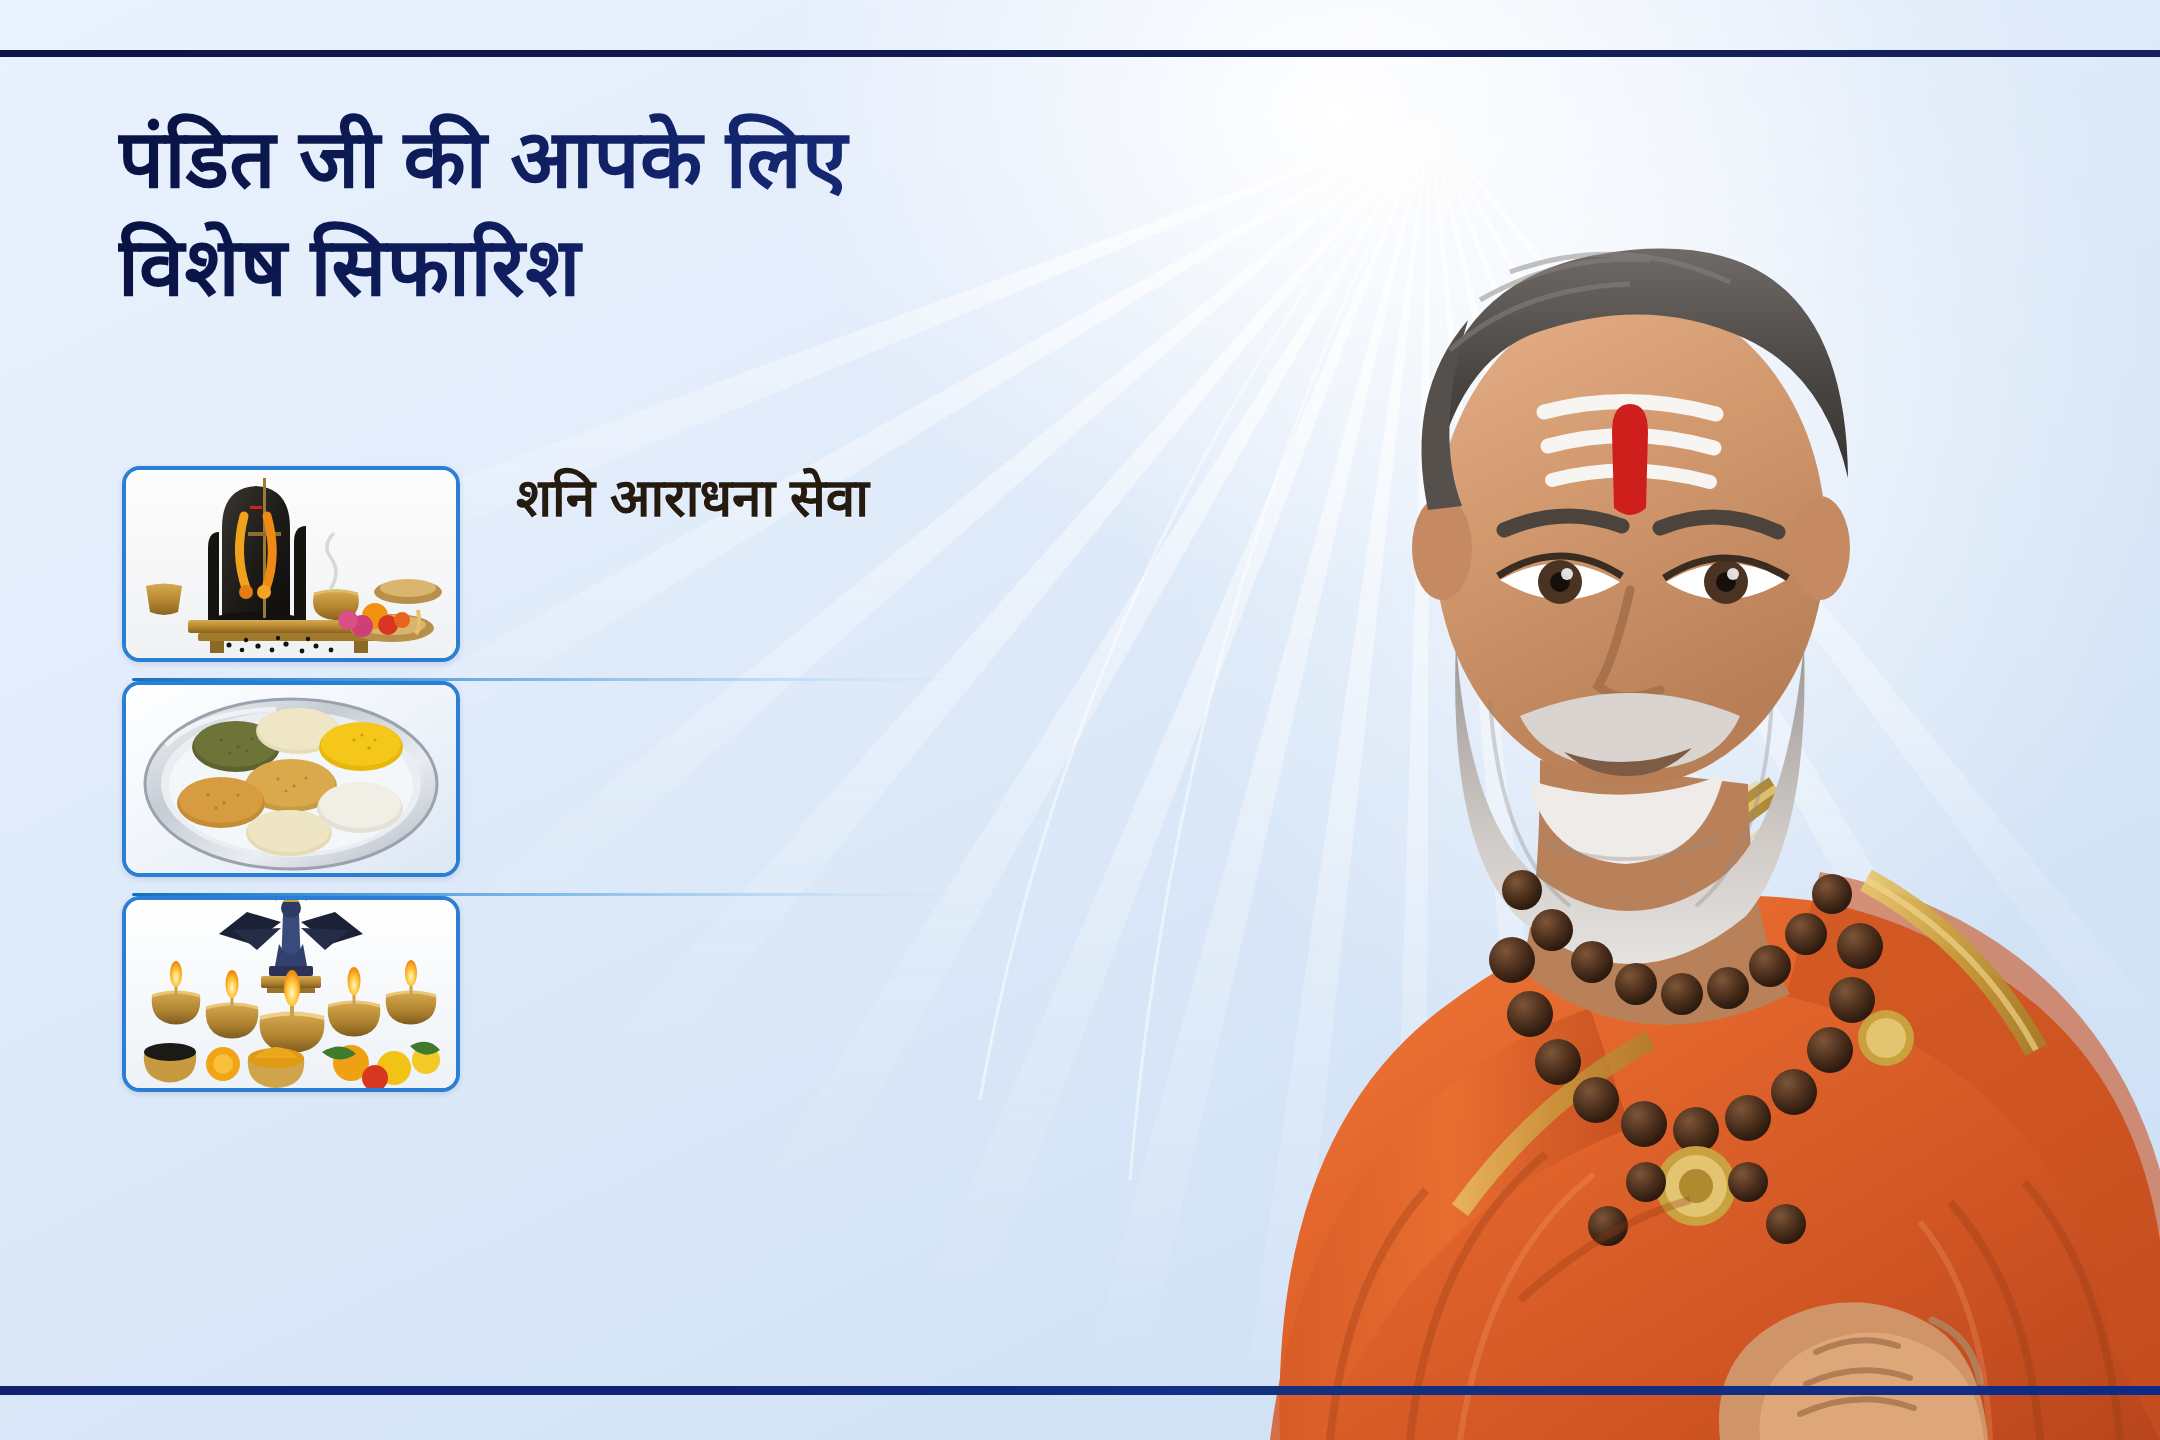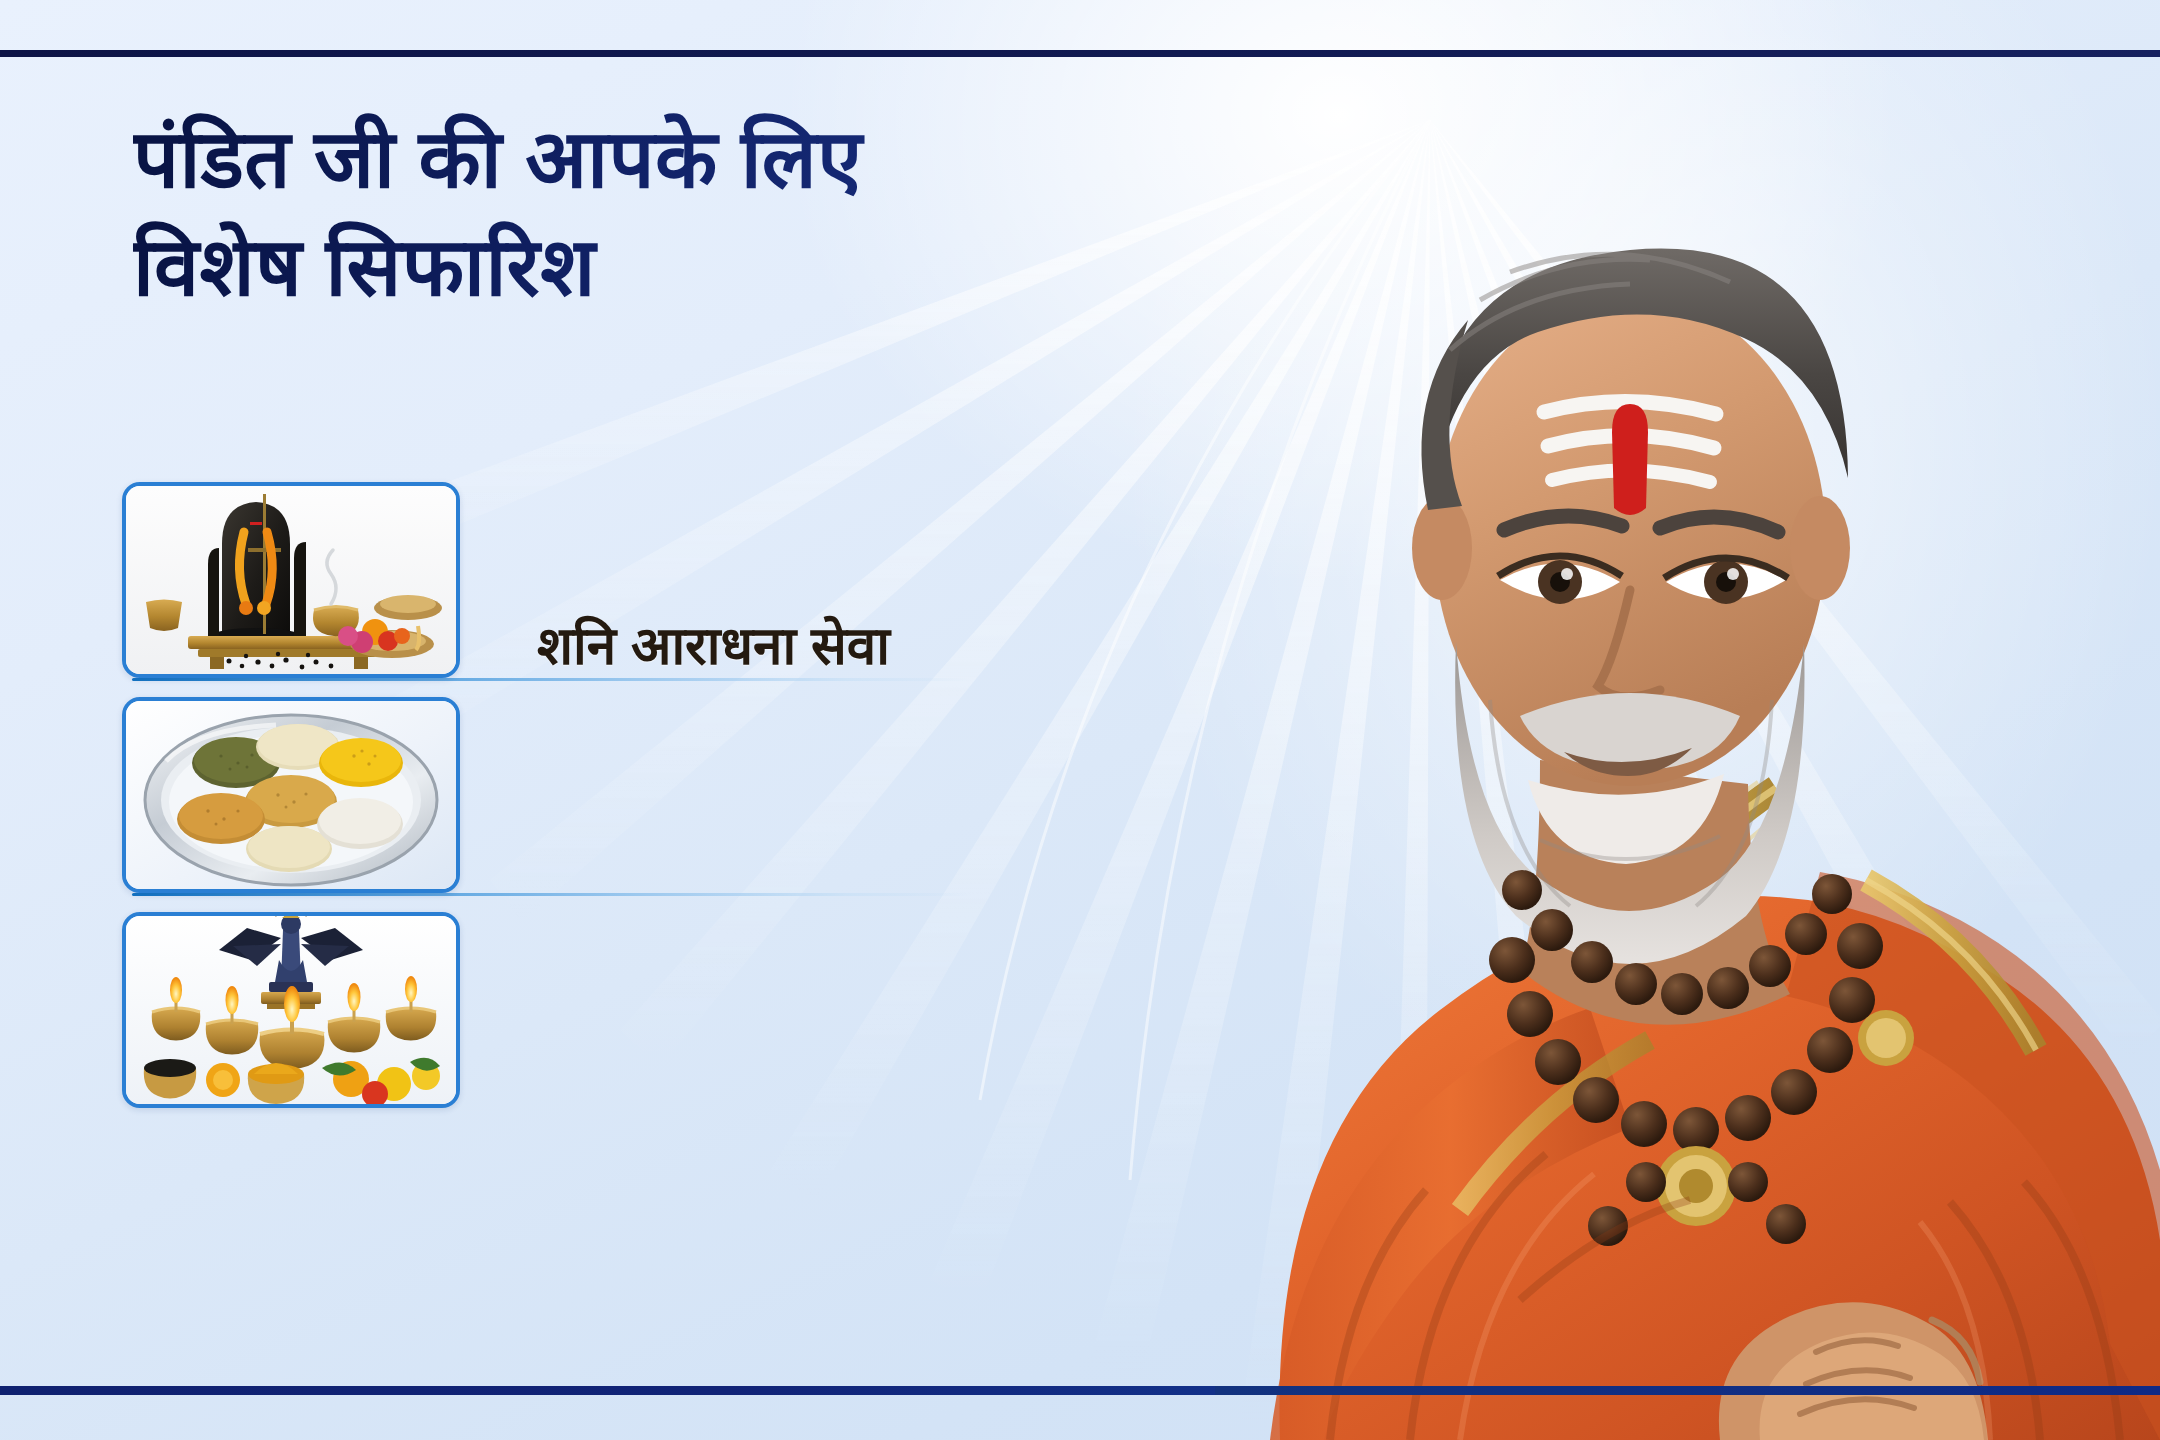--- a/index.html
+++ b/index.html
@@ -76,35 +76,33 @@
     font-weight: bold;
     font-size: 81px;
     line-height: 1.33;
     letter-spacing: 0.5px;
     color: #0d1a5e;
     background: linear-gradient(100deg, #081343 0%, #112268 46%, #1b3488 100%);
     -webkit-background-clip: text;
     background-clip: text;
     -webkit-text-fill-color: transparent;
     white-space: nowrap;
-    margin-left: 15px;
   }
 
   
   .offer-list {
     position: absolute;
     left: 122px;
     top: 466px;
     width: 1000px;
   }
   .offer-row {
     display: flex;
-    align-items: flex-end;
+    align-items: flex-start;
     height: 212px;
-    gap: 21px;
   }
   .divider {
     height: 3px;
     width: 840px;
     margin-left: 10px;
     background: linear-gradient(90deg, #1374c4 0%, #4e9ddd 28%, #9cc8ee 60%, rgba(190,220,245,0.45) 85%, rgba(200,226,247,0) 100%);
     border-radius: 2px;
   }
 
   .thumb {

